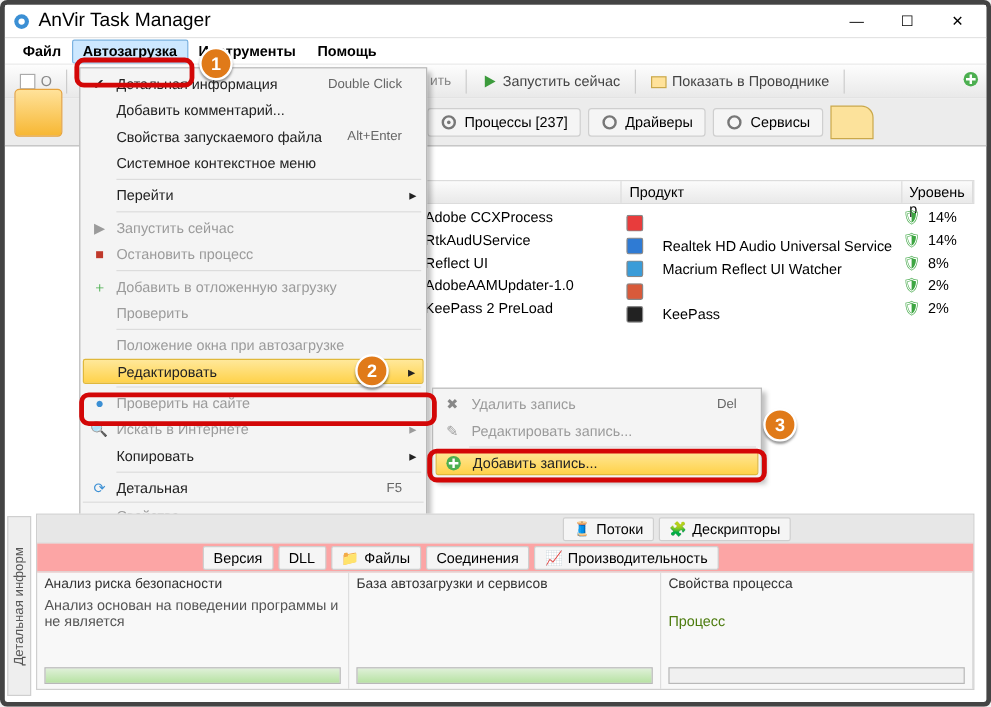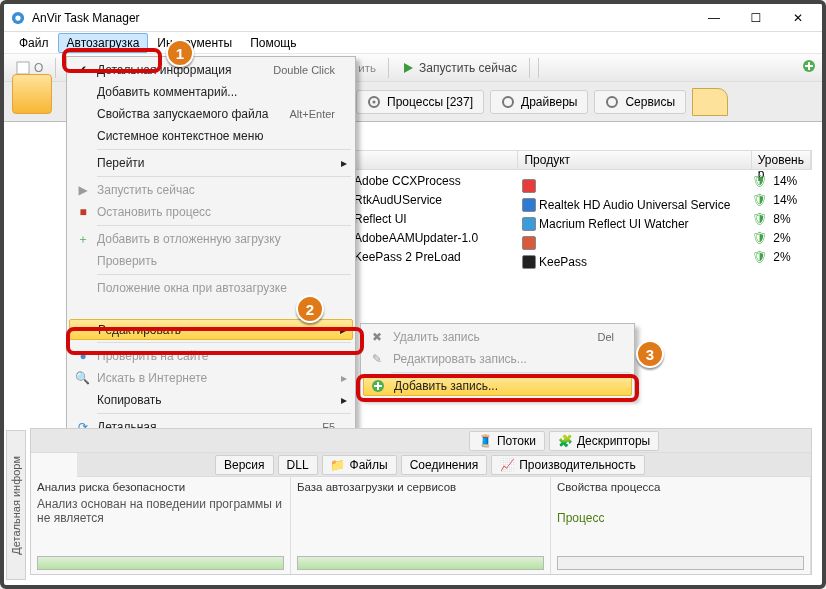--- a/index.html
+++ b/index.html
@@ -1,74 +1,74 @@
 <!DOCTYPE html>
 <html><head>
 <meta charset="utf-8">
 <style>
   * { box-sizing: border-box; font-family: "Segoe UI", Tahoma, Arial, sans-serif; font-size: 12px; }
   body { margin: 0; background: #f0f0f0; }
   .frame { width: 826px; height: 589px; margin: 0 auto; border: 4px solid #444; border-radius: 6px; background: #fff; position: relative; overflow: hidden; }
   .titlebar { height: 28px; display: flex; align-items: center; padding: 0 6px; background: #fff; border-bottom: 1px solid #ddd; }
   .titlebar .icon { width: 16px; height: 16px; margin-right: 6px; display:inline-flex; align-items:center; justify-content:center; }
-  .titlebar .title { flex: 1; font-size: 12px; }
+  .titlebar .title { flex: 1; font-size: 16px; }
   .winbtns { display: flex; gap: 18px; padding-right: 6px; }
   .winbtns span { display:inline-block; width: 24px; text-align:center; cursor:default; }
   .menubar { height: 22px; display: flex; align-items: center; padding: 0 6px; background: #fff; border-bottom: 1px solid #e7e7e7; }
-  .menubar .mi { padding: 2px 8px; cursor: default; border:1px solid transparent; border-radius:2px; }
+  .menubar .mi { padding: 2px 8px; cursor: default; border:1px solid transparent; border-radius:2px;font-weight:bold; }
   .menubar .mi.active { background:#cde8ff; border-color:#7bb2e0; }
   .toolbar { height: 28px; display:flex; align-items:center; padding:0 6px; gap:4px; background: linear-gradient(#fdfdfd,#e9e9e9); border-bottom:1px solid #dcdcdc; }
   .toolbar .tbtn { padding: 2px 6px; display:flex; align-items:center; gap:4px; color:#444; font-size:11.5px; }
   .toolbar .sep { width:1px; height:20px; background:#ccc; margin:0 2px; }
   .tabs { height: 40px; display:flex; align-items:center; padding:0 6px; gap:6px; background:#ececec; border-bottom:1px solid #bdbdbd; }
   .tabs .tab { padding: 4px 10px; display:flex; align-items:center; gap:6px; background:#f5f5f5; border:1px solid #cfcfcf; border-radius:3px; font-size:12px; }
   .tabs .note { width:36px; height:28px; background:#fce29b; border:1px solid #caa84a; border-top-right-radius:10px; }
   .filterbar { height: 26px; display:flex; align-items:center; padding: 0 8px 0 360px; gap:10px; background:#ececec; border-bottom:1px solid #dcdcdc; font-size:11.5px; }
   .filterbar input[type=text] { height:18px; width:100px; border:1px solid #999; font-size:11.5px; }
   .cb { display:flex; align-items:center; gap:4px; }
   .cb input { width:14px; height:14px; accent-color:#1e6fbf; }
   .listhead { position:absolute; top:146px; left:346px; right:10px; height:20px; border:1px solid #dcdcdc; background:linear-gradient(#fbfbfb,#e9e9e9); display:flex; font-size:11.5px; }
   .listhead .col { padding:2px 6px; border-right:1px solid #dcdcdc; }
   .listbody { position:absolute; top:167px; left:346px; right:10px; font-size:12px; }
   .row { display:flex; height:19px; align-items:center; }
   .row .c-name { width:168px; padding-left:4px; overflow:hidden; white-space:nowrap; }
-  .row .c-prod { width:234px; padding-left:4px; display:flex; gap:3px; align-items:flex-end; overflow:hidden; white-space:nowrap;margin-top:11px; }
+  .row .c-prod { width:234px; padding-left:4px; display:flex; gap:16px; align-items:flex-end; overflow:hidden; white-space:nowrap;margin-top:11px; }
   .row .c-risk { width:60px; display:flex; align-items:center; gap:6px; }
   .prodicon { width:14px; height:14px; border:1px solid #888; border-radius:2px; display:inline-block; }
   .shield { color:#3da642; }
   .treeside { position:absolute; top:70px; left:8px; width:50px; bottom:160px; }
   .treeside .big { width:40px; height:40px; border:1px solid #e6a23c; background:linear-gradient(#ffe29a,#f7b733); border-radius:4px; margin-bottom:6px; }
 
   
   .menu1 { position:absolute; top:52px; left:62px; width:290px; background:#f4f4f4; border:1px solid #b9b9b9; box-shadow:4px 4px 4px rgba(0,0,0,0.25); padding:2px; }
   .menu1 .mrow { height:22px; display:flex; align-items:center; padding: 0 20px 0 28px; position:relative; color:#222; }
   .menu1 .mrow.dis { color:#9b9b9b; }
   .menu1 .mrow .hot { position:absolute; right:18px; color:#666; font-size:11px; }
   .menu1 .mrow .arrow { position:absolute; right:6px; }
   .menu1 .msep { height:1px; background:#dcdcdc; margin:2px 2px 2px 28px; }
   .menu1 .mrow .check { position:absolute; left:8px; }
-  .menu1 .mrow.hl { background:linear-gradient(#ffe89a,#ffd24a); border:1px solid #e0b83b; border-radius:2px; height:21px;margin-top:20px; }
+  .menu1 .mrow.hl { background:linear-gradient(#ffe89a,#ffd24a); border:1px solid #e0b83b; border-radius:2px; height:21px; }
   .menu1 .mrow .mic { position:absolute; left:7px; width:14px; height:14px; display:inline-flex; align-items:center; justify-content:center; }
 
   .menu2 { position:absolute; top:319px; left:356px; width:275px; background:#f4f4f4; border:1px solid #b9b9b9; box-shadow:4px 4px 4px rgba(0,0,0,0.25); padding:2px; }
   .menu2 .mrow { height:22px; display:flex; align-items:center; padding: 0 20px 0 30px; position:relative; color:#222; }
   .menu2 .mrow.dis { color:#9b9b9b; }
   .menu2 .mrow .hot { position:absolute; right:18px; color:#666; font-size:11px; }
   .menu2 .msep { height:1px; background:#dcdcdc; margin:2px 2px 2px 28px; }
   .menu2 .mrow.hl { background:linear-gradient(#ffe89a,#ffd24a); border:1px solid #e0b83b; border-radius:2px; height:21px; }
   .menu2 .mrow .mic { position:absolute; left:7px; width:14px; height:14px; display:inline-flex; align-items:center; justify-content:center; }
 
   
   .callout-red { position:absolute; border:4px solid #d30707; border-radius:8px; pointer-events:none; }
   .callout-num { position:absolute; width:28px; height:28px; border-radius:50%; background:#e07a19; border:2px solid #fff; box-shadow:0 2px 2px rgba(0,0,0,0.4); color:#fff; font-size:15px; font-weight:bold; display:flex; align-items:center; justify-content:center; pointer-events:none; }
 
   
   .bottom { position:absolute; left:26px; right:10px; bottom:10px; top:424px; border:1px solid #cfcfcf; background:#f8f8f8; }
   .bottom .tabsb { display:flex; gap:4px; height:24px; align-items:center; padding:1px 4px; background:#e7e7e7; border-bottom:1px solid #dcdcdc; overflow:hidden; }
-  .bottom .tabsb2 { display:flex; gap:4px; height:24px; align-items:center; padding:1px 4px; background:#e5e5e5; border-bottom:1px solid #dcdcdc; overflow:hidden;margin-left:46px; }
+  .bottom .tabsb2 { display:flex; gap:4px; height:24px; align-items:center; padding:1px 4px; background:#fca5a5; border-bottom:1px solid #dcdcdc; overflow:hidden; }
   .bottom .bt { padding:2px 8px; background:#f5f5f5; border:1px solid #cfcfcf; border-radius:2px; display:flex; align-items:center; gap:4px; font-size:11.5px; }
   .bottom .panes { display:flex; height:calc(100% - 48px); }
   .bottom .pane { flex:1; border-right:1px solid #dedede; padding:4px 6px; font-size:11.5px; position:relative; }
   .bottom .pane .hdr { font-size:11.5px; color:#333; margin-bottom:4px; }
   .bottom .pane .bar { position:absolute; bottom:4px; left:6px; right:6px; height:14px; background:linear-gradient(#dff0d8,#b7e2a3); border:1px solid #b8b8b8; }
   .bottom .pane .bar2 { position:absolute; bottom:4px; left:6px; right:6px; height:14px; background:#f0f0f0; border:1px solid #b8b8b8; }
 
   .sidetab { position:absolute; left:2px; top:426px; width:20px; height:150px; background:#eeeeee; border:1px solid #cfcfcf; display:flex; align-items:center; justify-content:center; }
   .sidetab span { writing-mode: vertical-rl; transform: rotate(180deg); font-size:11px; color:#555; }
   .closex { position:absolute; left:28px; top:426px; width:16px; height:16px; border:1px solid #cfcfcf; background:#fff; display:flex; align-items:center; justify-content:center; }
@@ -112,20 +112,26 @@
     <div class="sep"></div>
     <span class="tbtn" style="margin-left:290px; color:#888">ить</span>
     <div class="sep"></div>
     <span class="tbtn">
       <svg class="ico" viewBox="0 0 14 14">
           <polygon points="3,2 12,7 3,12" fill="#3c9b3c"></polygon>
         </svg>
       <span>Запустить сейчас</span>
     </span>
     <div class="sep"></div>
+    <span class="tbtn">
+      <svg class="ico" viewBox="0 0 14 14">
+          <rect x="1" y="3" width="12" height="9" fill="#ffe29a" stroke="#caa84a"></rect>
+        </svg>
+      <span>Показать в Проводнике</span>
+    </span>
     <div class="sep"></div>
     <span style="margin-left:auto">
       <svg class="ico" viewBox="0 0 14 14">
           <circle cx="7" cy="7" r="6" fill="#4caf50"></circle>
           <path d="M7 3v8M3 7h8" stroke="#fff" stroke-width="2"></path>
         </svg>
     </span>
   </div>
 
   <div class="tabs">

